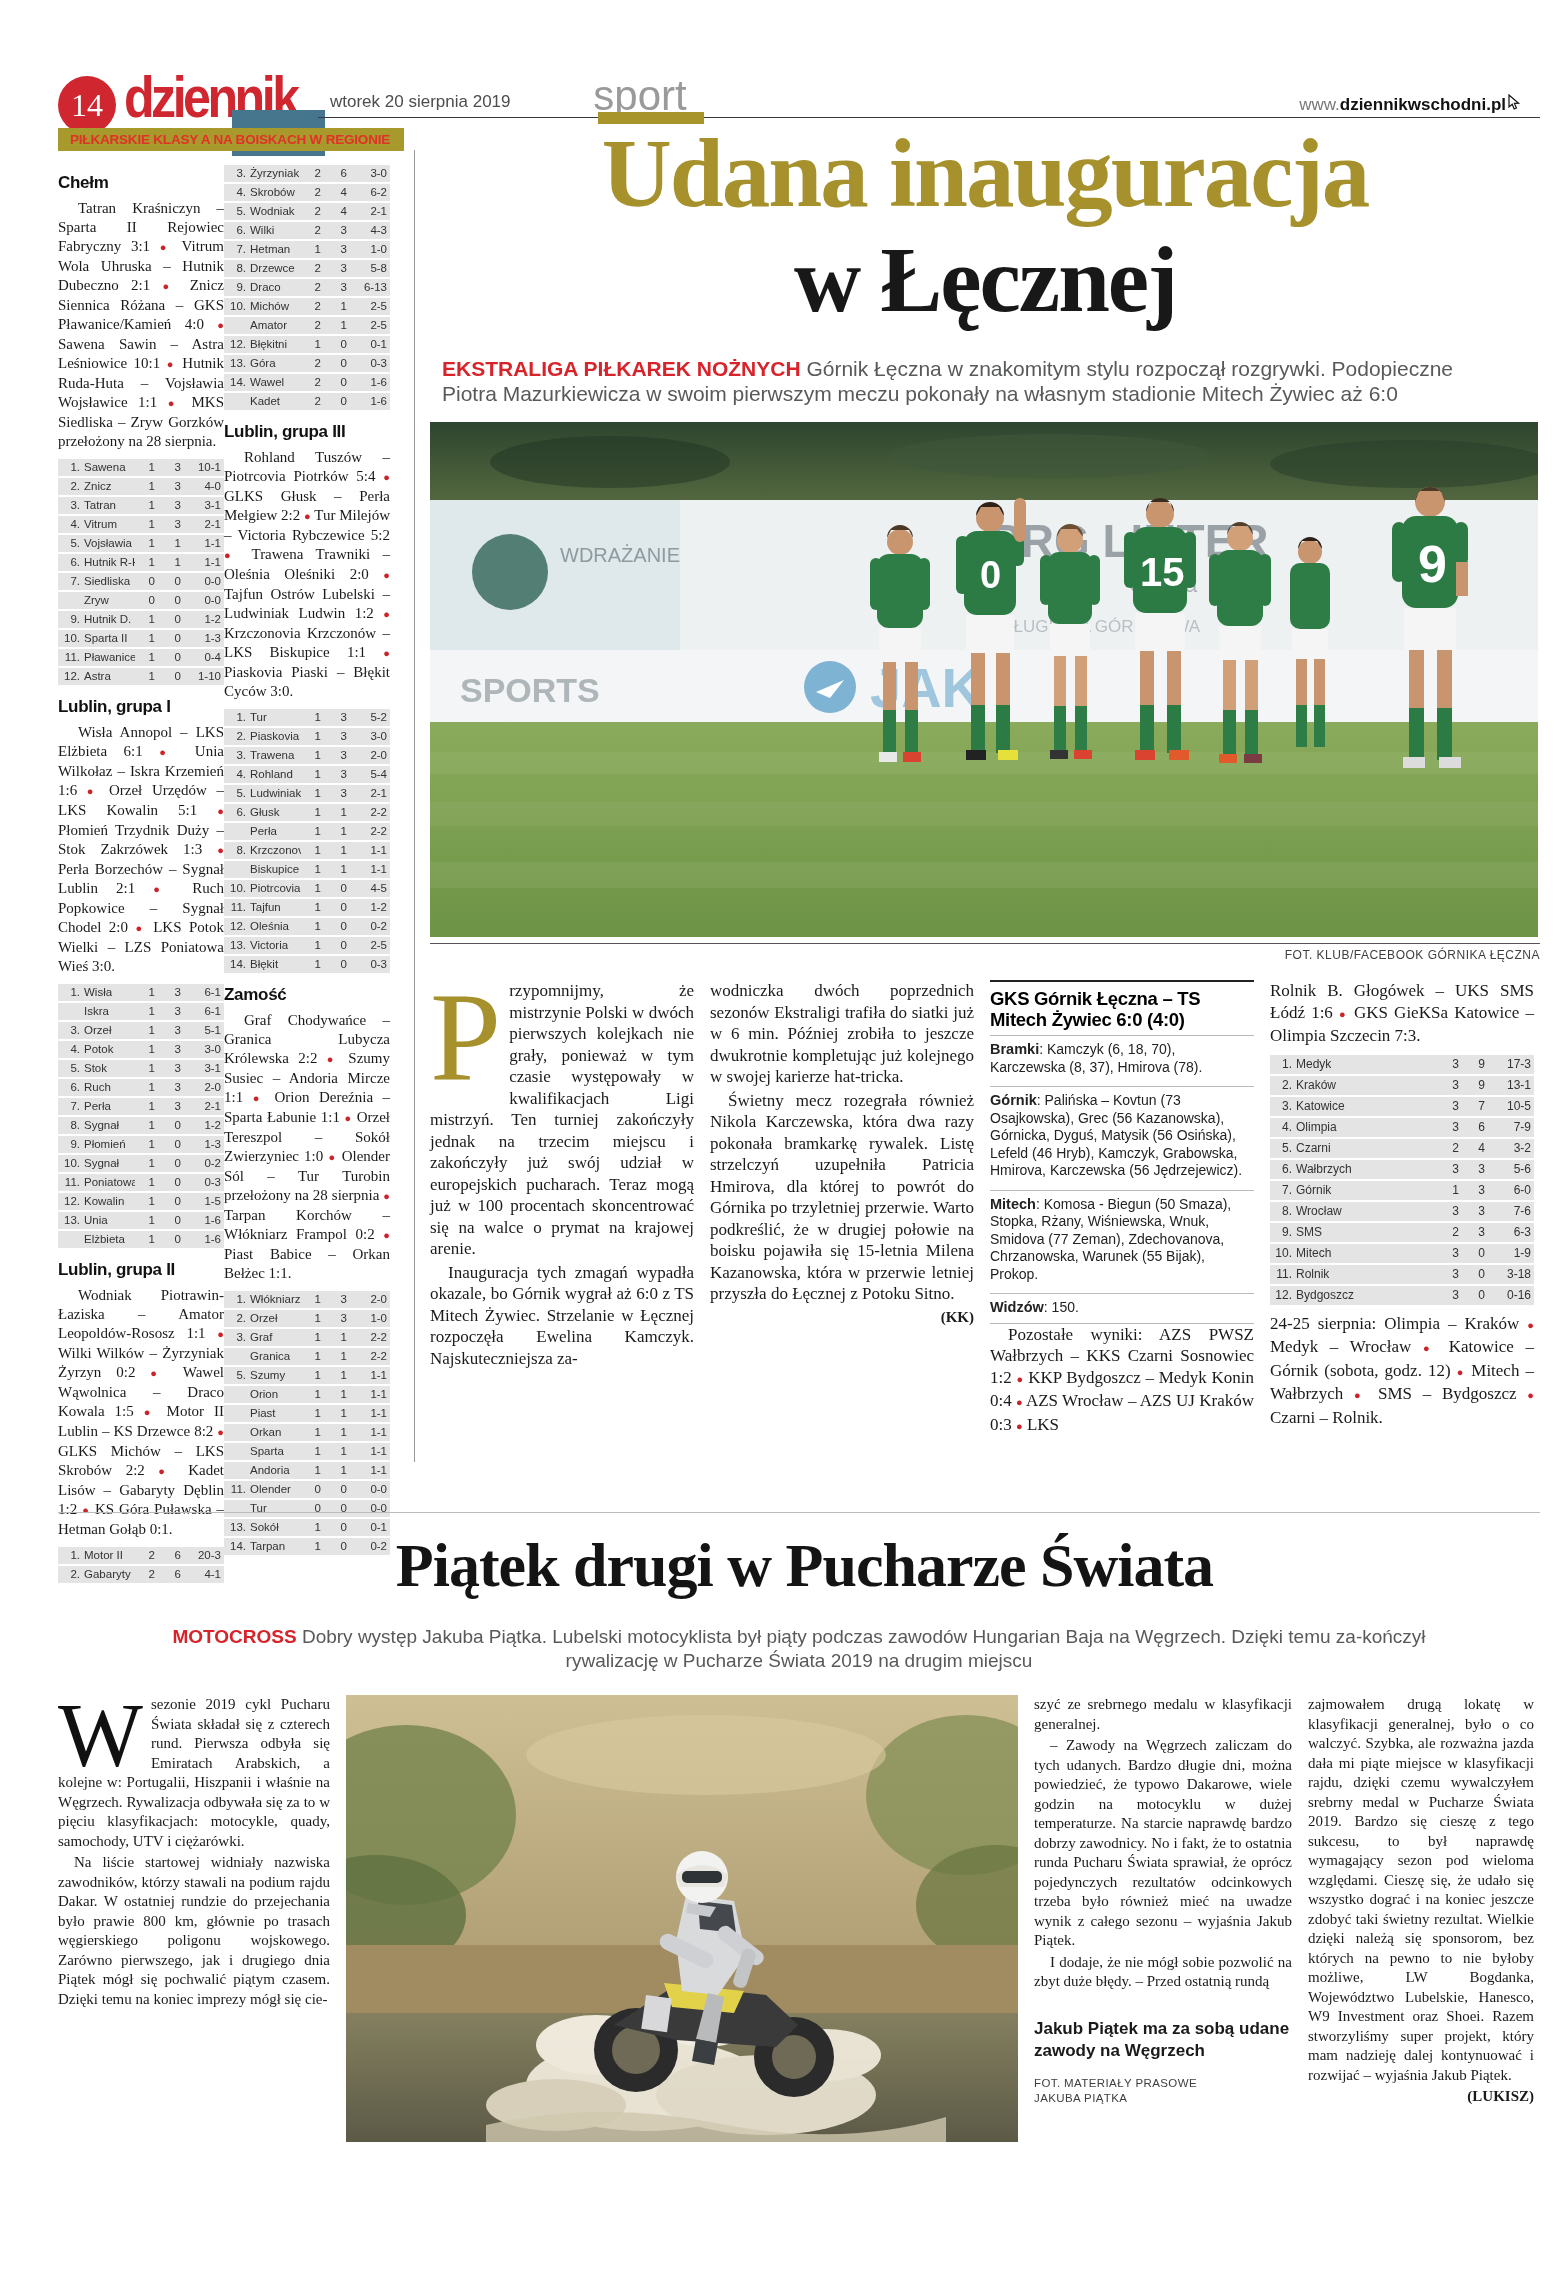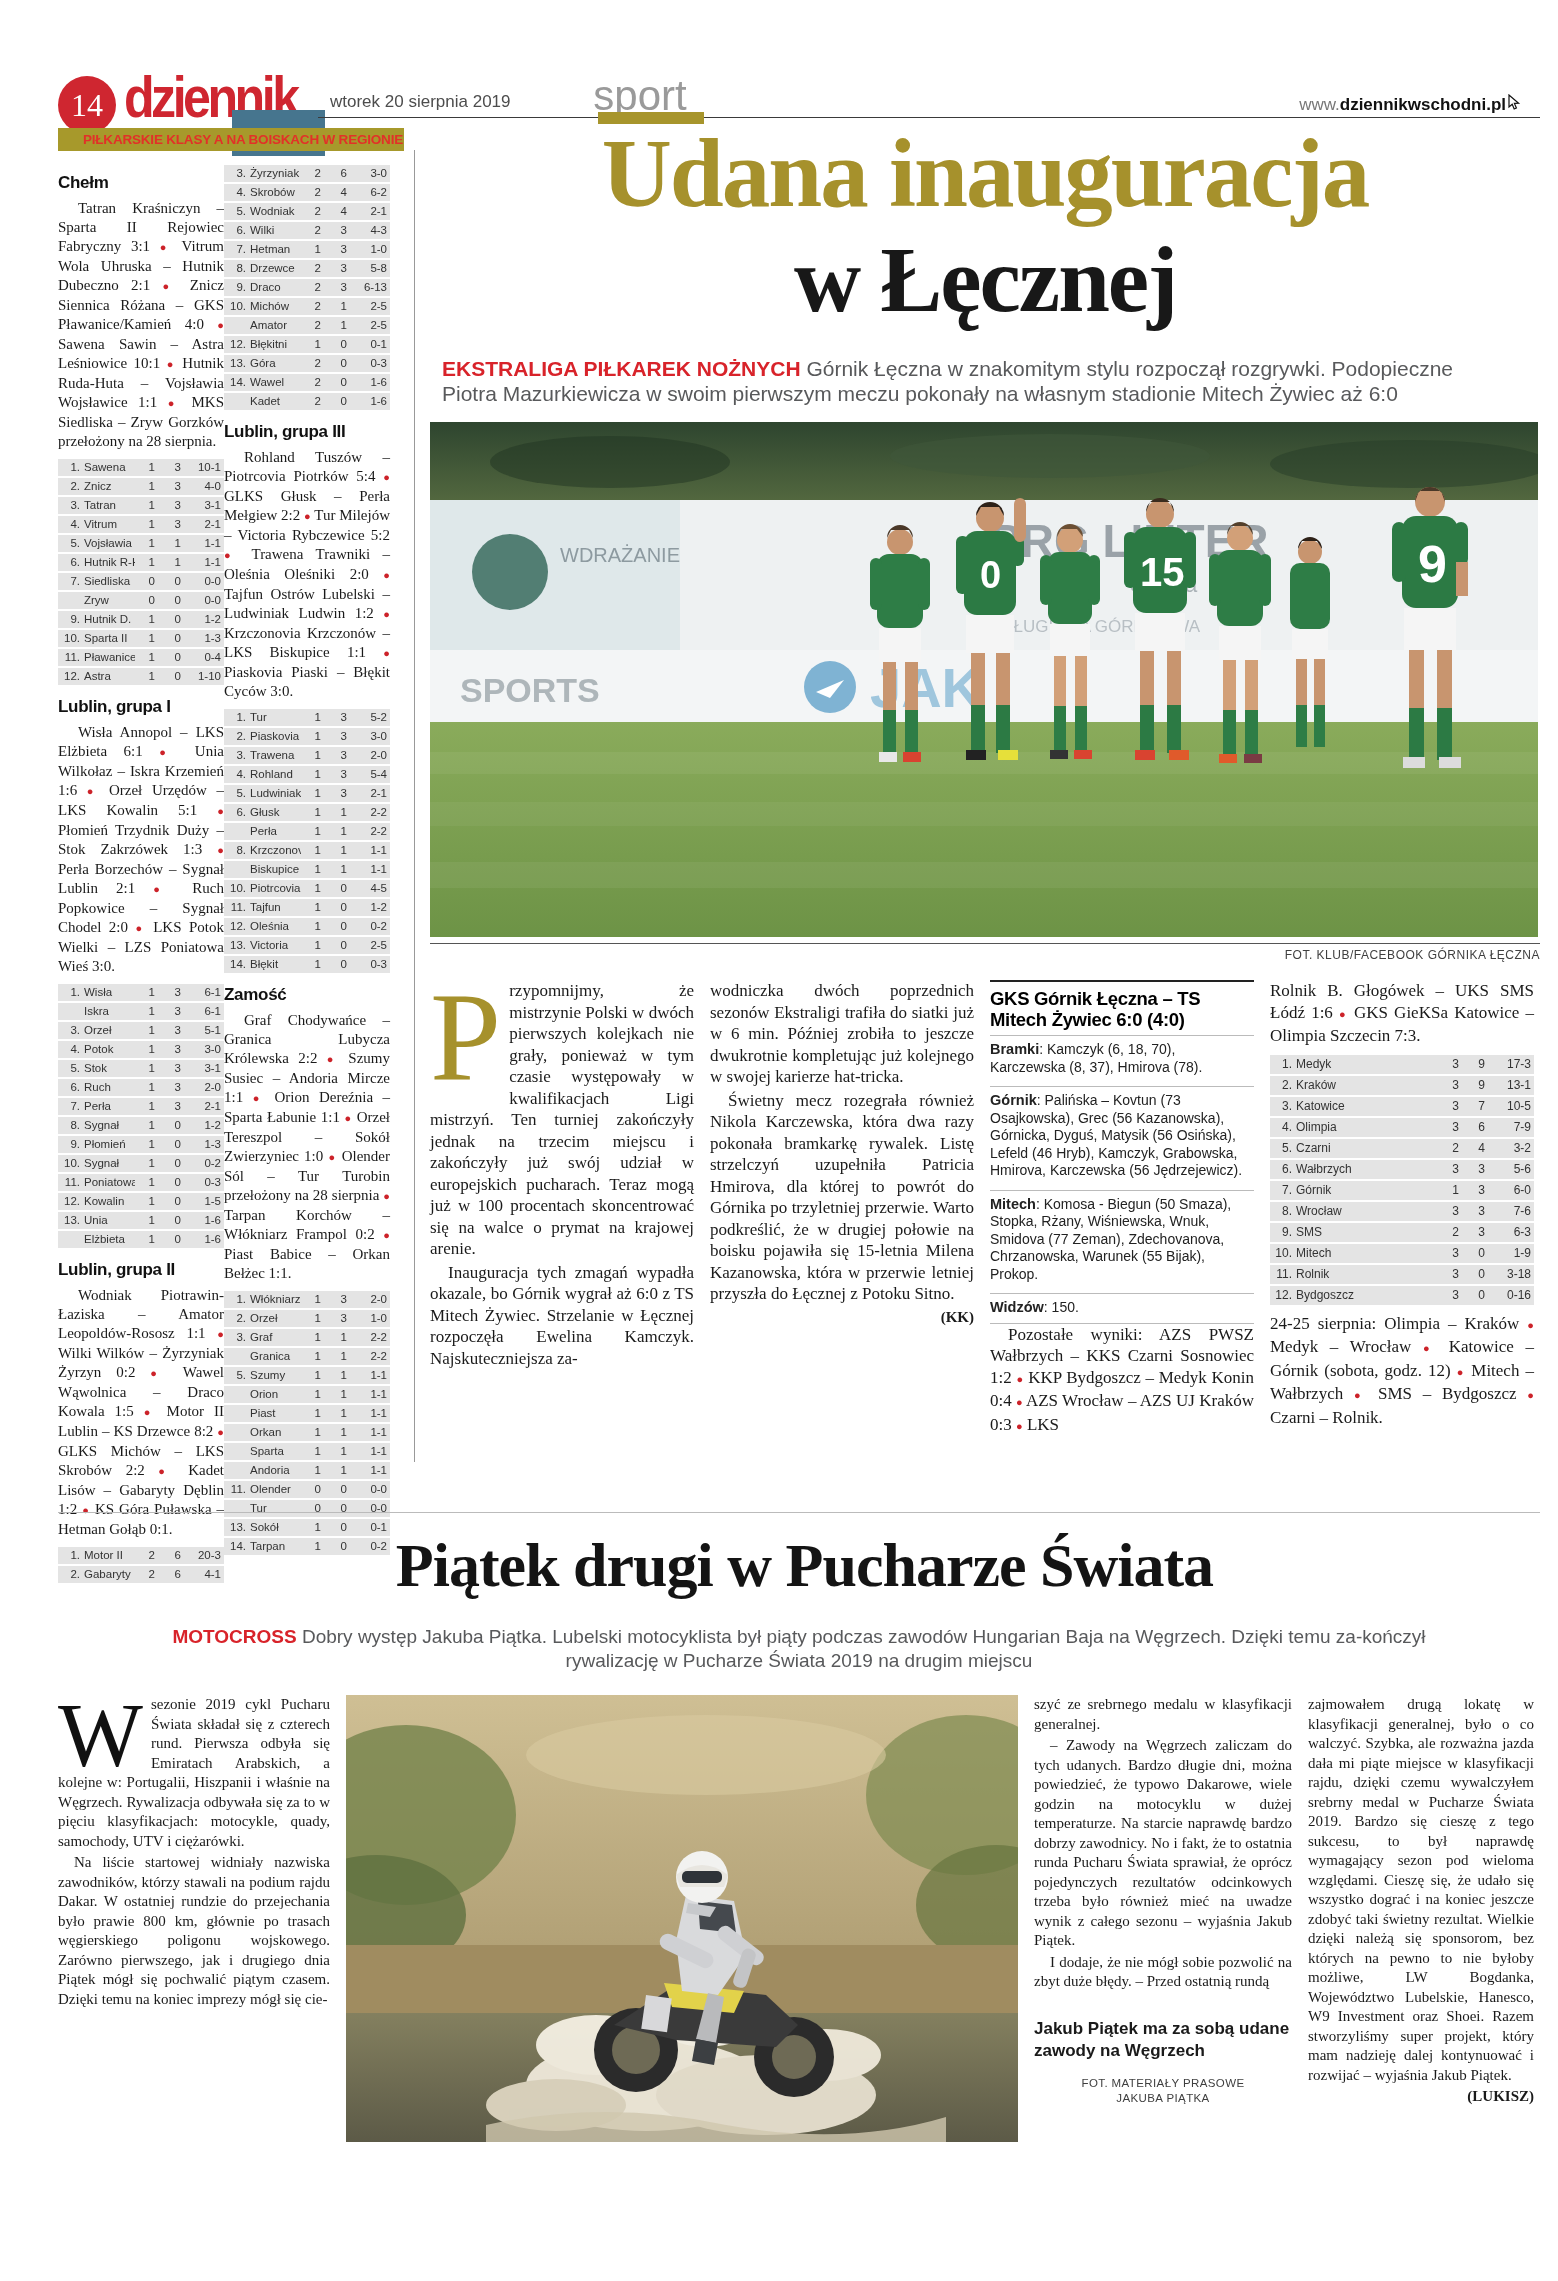--- a/index.html
+++ b/index.html
@@ -22,21 +22,21 @@
          font-family:"Liberation Sans",sans-serif;font-size:42px;color:#9a9a9a;}
   .sportbar{position:absolute;left:598px;top:112px;width:106px;height:12px;background:#a7952c;}
   .url{position:absolute;right:36px;top:94px;font-family:"Liberation Sans",sans-serif;
        font-size:17px;color:#777;}
   .url b{color:#111;}
   .cursor{display:inline-block;margin-left:2px;}
   
   .sidebar{position:absolute;left:58px;top:128px;width:346px;}
   .banner{background:#a7992b;color:#e23128;font-family:"Liberation Sans",sans-serif;
           font-weight:bold;font-size:13.5px;letter-spacing:-.2px;line-height:23px;height:23px;
-          padding-left:24px;text-align:center;}
+          padding-left:12px;}
   .sidecols{display:flex;margin-top:10px;}
   .sidecol{width:166px;}
   .sechead{font-family:"Liberation Sans",sans-serif;font-weight:bold;font-size:17px;
            color:#111;margin:12px 0 2px 0;letter-spacing:-.3px;}
   .results{font-size:15px;line-height:19px;text-align:justify;margin:6px 0 8px 0;
            text-indent:20px;}
   .dot{color:#cc2229;font-size:11px;}
   .ttable{font-family:"Liberation Sans",sans-serif;font-size:11.5px;color:#333;margin:4px 0 2px 0;}
   .trow{display:flex;background:#e4e4e4;height:17px;line-height:17px;margin-bottom:2px;
         padding:0 3px;}
@@ -91,21 +91,21 @@
   .smallcol{font-size:15px;line-height:19.5px;text-align:justify;}
   .smallcol p{margin:0;}
   .smallcol p + p{text-indent:16px;margin-top:2px;}
   .bw1{width:272px;}
   .bw3{width:258px;}
   .bw4{width:226px;}
   .motophoto{width:672px;height:447px;display:block;}
   .bcapt{font-family:"Liberation Sans",sans-serif;font-weight:bold;font-size:17px;
          line-height:22px;color:#1a1a1a;margin-top:26px;text-align:left;}
   .bcred{font-family:"Liberation Sans",sans-serif;font-size:11.5px;color:#3f3f3f;
-         text-align:center;margin-top:14px;letter-spacing:.4px;line-height:15px;}
+         text-align:left;margin-top:14px;letter-spacing:.4px;line-height:15px;}
 </style>
 </head>
 <body>
 
 <div class="page">
 
   <div class="pagenum">14</div>
   <div class="logo">dziennik</div>
   <div class="logobadge">WSCHODNI</div>
   <div class="date">wtorek 20 sierpnia 2019</div>

